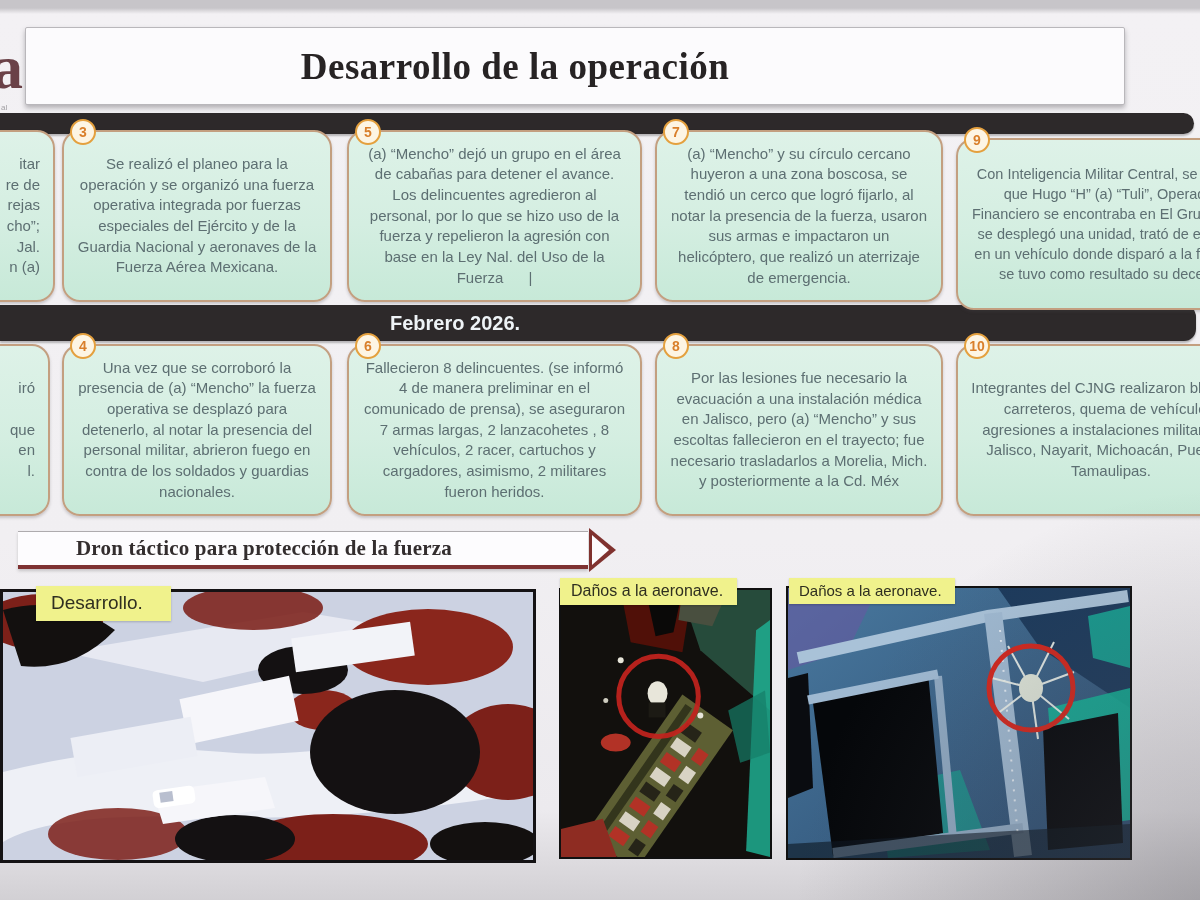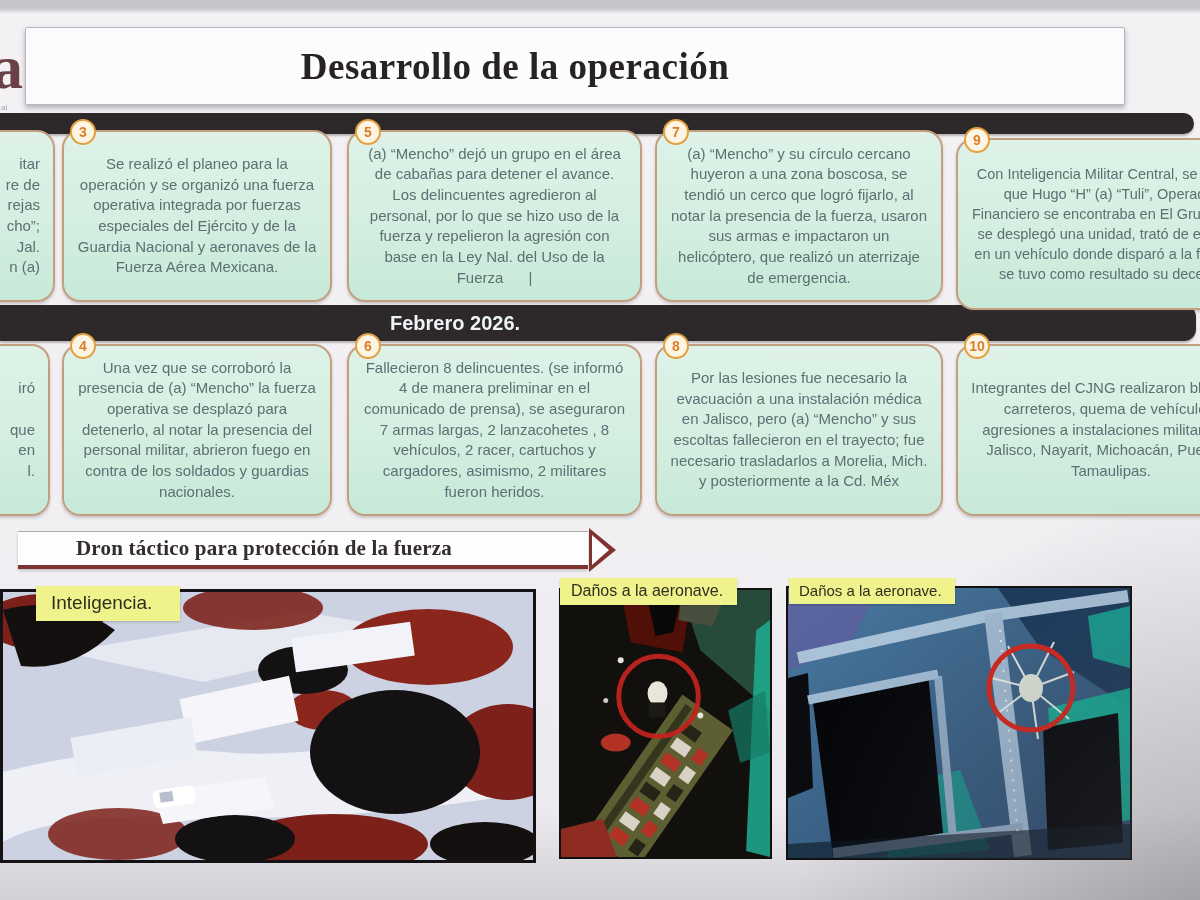--- a/index.html
+++ b/index.html
@@ -238,18 +238,18 @@
           <path d="M243,100 L250,151"></path>
           <path d="M243,100 L209,126"></path>
         <path d="M243,100 L204,90"></path>
       </g>
       <ellipse cx="243" cy="100" rx="12" ry="14" fill="#dde4d8"></ellipse>
       <circle cx="243" cy="100" r="42" fill="none" stroke="#d2271e" stroke-width="5"></circle>
       <polygon points="0,256 342,236 342,270 0,270" fill="#0c1520" opacity=".6"></polygon>
     </svg>
   </div>
 
-  <div class="plabel l1">Inteligencia.</div>
+  <div class="plabel l1">Desarrollo.</div>
   <div class="plabel l2">Daños a la aeronave.</div>
   <div class="plabel l3">Daños a la aeronave.</div>
 
   <div class="corner-shade"></div>
 </div>
 
 </body></html>

